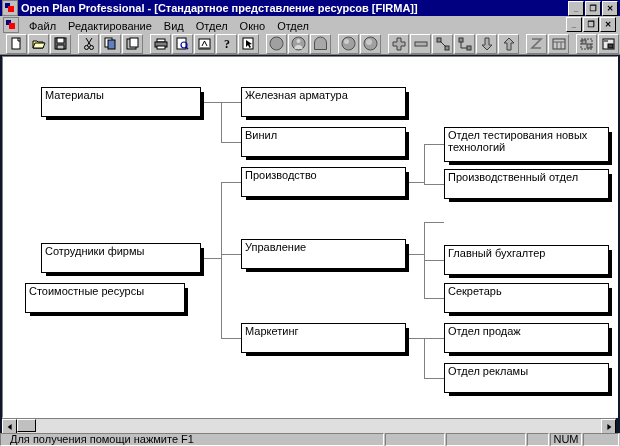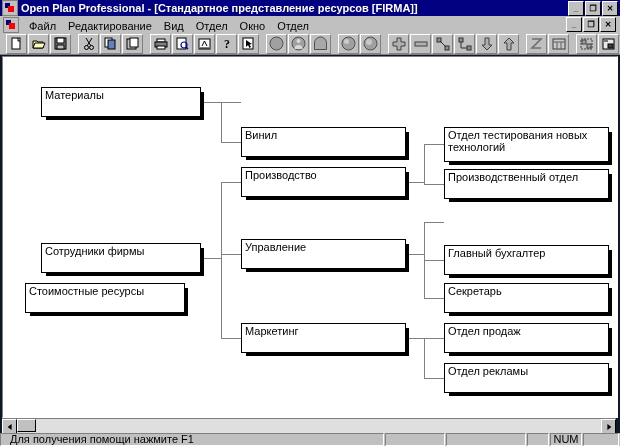--- a/index.html
+++ b/index.html
@@ -392,20 +392,25 @@
         <div class="conn h" style="left: 421px; top: 241px; width: 20px;"></div>
         <div class="conn h" style="left: 403px; top: 281px; width: 18px;"></div>
         <div class="conn v" style="left: 421px; top: 281px; height: 40px;"></div>
         <div class="conn h" style="left: 421px; top: 281px; width: 20px;"></div>
         <div class="conn h" style="left: 421px; top: 321px; width: 20px;"></div>
         <div class="node" style="left: 38px; top: 30px; width: 160px; height: 30px;">
           <div class="shadow"></div>
           <div class="shadow-r"></div>
           <div class="label">Материалы</div>
         </div>
+        <div class="node" style="left: 238px; top: 30px; width: 165px; height: 30px;">
+          <div class="shadow"></div>
+          <div class="shadow-r"></div>
+          <div class="label">Железная арматура</div>
+        </div>
         <div class="node" style="left: 238px; top: 70px; width: 165px; height: 30px;">
           <div class="shadow"></div>
           <div class="shadow-r"></div>
           <div class="label">Винил</div>
         </div>
         <div class="node" style="left: 441px; top: 70px; width: 165px; height: 35px;">
           <div class="shadow"></div>
           <div class="shadow-r"></div>
           <div class="label">Отдел тестирования новых
 технологий</div>

